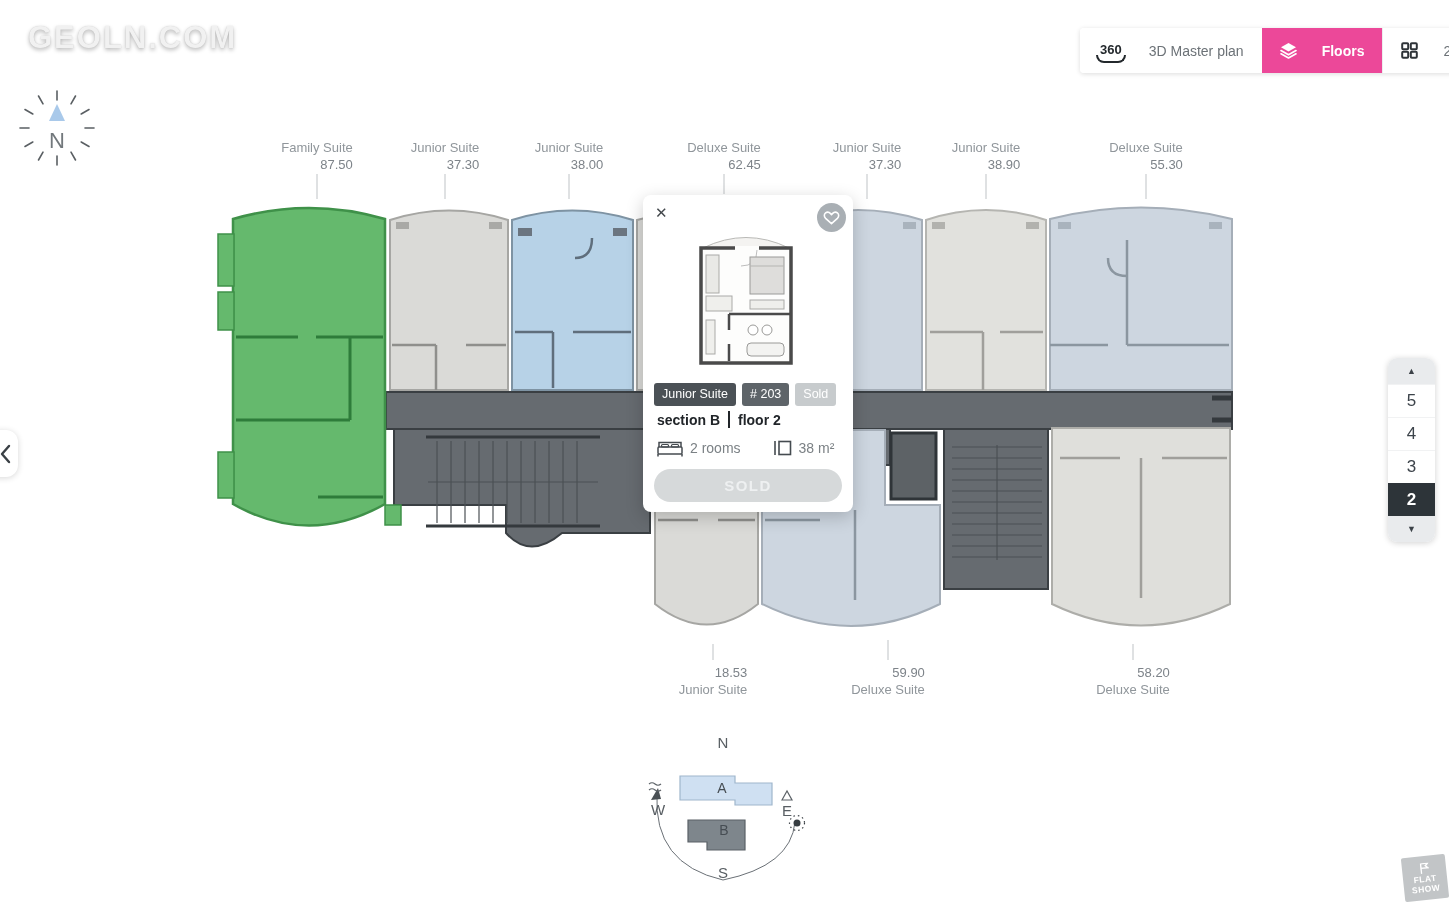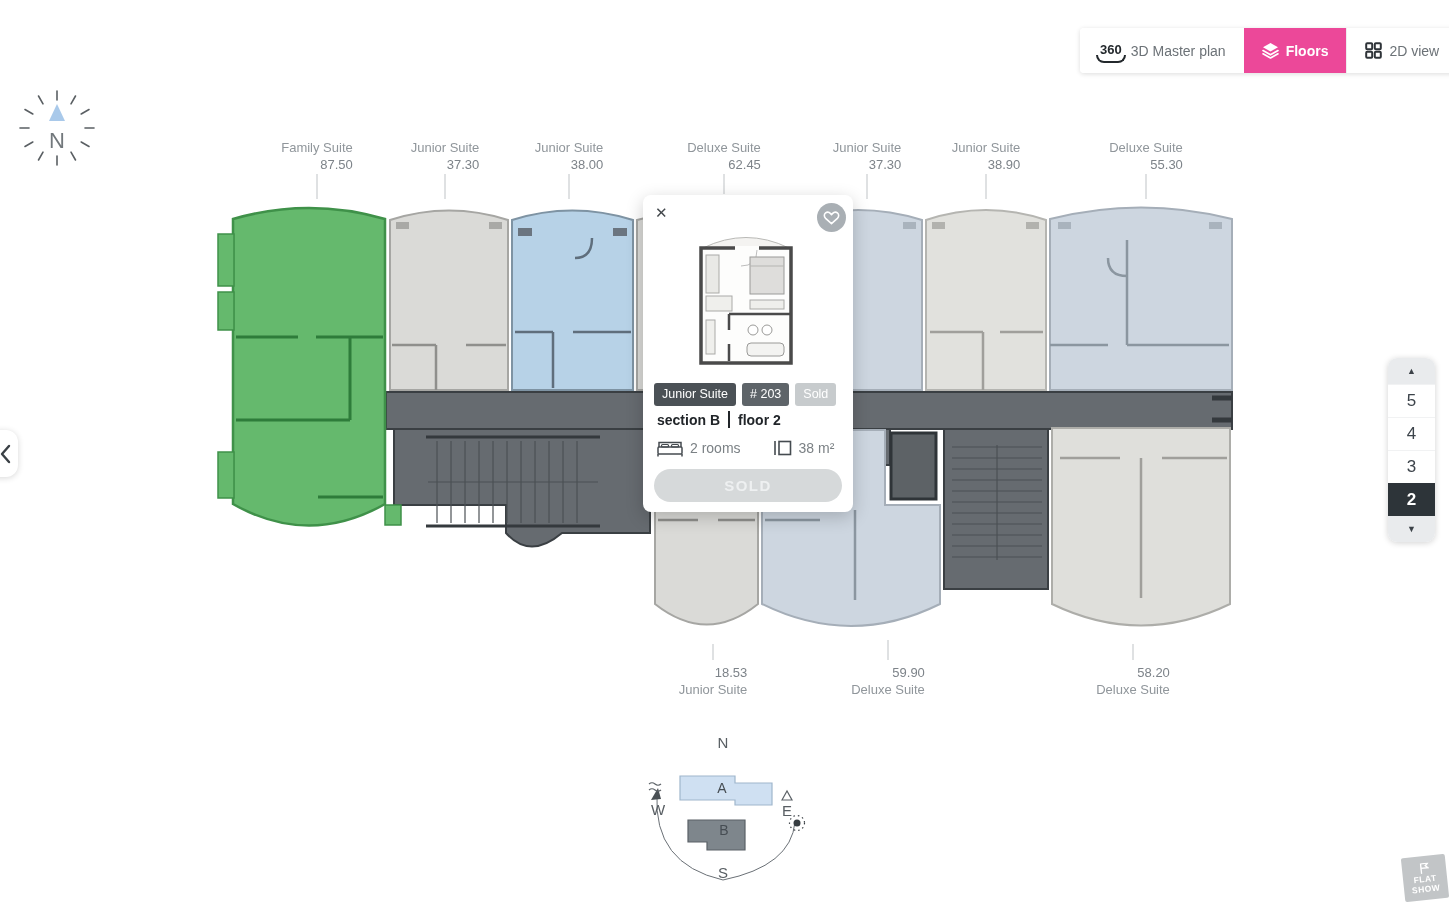--- a/index.html
+++ b/index.html
@@ -7,21 +7,21 @@
   #app { position:relative; width:1449px; height:903px; background:#fff; }
   .abs { position:absolute; }
 
   
   .logo { left:28px; top:20px; font-size:31px; font-weight:700; letter-spacing:2px;
           color:#f1f1f1; text-shadow:0 2px 4px rgba(0,0,0,.28), 0 0 1px rgba(0,0,0,.18); }
 
   
   .toolbar { left:1080px; top:28px; height:45px; display:flex; background:#fff;
              border-radius:4px; box-shadow:0 1px 5px rgba(0,0,0,.14); overflow:hidden; }
-  .tb { display:flex; align-items:center; gap:7px; border:none; background:#fff;
+  .tb { display:flex; align-items:center; gap:25px; border:none; background:#fff;
         padding:0 18px; font-family:inherit; font-size:14px; color:#6c7277; cursor:pointer; white-space:nowrap; }
   .tb + .tb { border-left:1px solid #eceeef; }
   .tb.active { background:#ec4899; color:#fff; font-weight:700; border-left:none; }
   .badge360 { position:relative; font-weight:800; font-size:13px; color:#23282c; padding:0 2px 3px; }
   .badge360::after { content:""; position:absolute; left:-2px; right:-2px; bottom:-3px; height:6px;
                      border:2px solid #23282c; border-top:none; border-radius:0 0 8px 8px; }
 
   
   .compass { left:19px; top:90px; }
 
@@ -193,20 +193,21 @@
       <path d="M762,458 L800,458 L800,430 L885,430 L885,505 L940,505 L940,604 Q851,648 762,604 Z" fill="#cdd6e0" stroke="#a5aeb8" stroke-width="2"></path>
       <path d="M855,510 V600 M765,520 H820" stroke="#8b96a0" stroke-width="2.5" fill="none"></path>
     </g>
 
     <g>
       <path d="M1052,428 H1230 V604 Q1141,647 1052,604 Z" fill="#dfdfdb" stroke="#adada9" stroke-width="2"></path>
       <path d="M1141,458 V598 M1060,458 H1120 M1162,458 H1227 M1141,458 L1141,470" stroke="#a09f9b" stroke-width="2.5" fill="none"></path>
     </g>
   </svg>
 
+  <div class="abs logo">GEOLN.COM</div>
 
   <div class="abs toolbar" style="z-index:40">
     <button class="tb">
       <span class="badge360">360</span>
       <span>3D Master plan</span>
     </button>
     <button class="tb active">
       <svg width="17" height="17" viewBox="0 0 17 17">
         <path d="M8.5 1 L16 5.2 8.5 9.4 1 5.2 Z" fill="#fff"></path>
         <path d="M1 8.6 L8.5 12.8 16 8.6" stroke="#fff" stroke-width="1.7" fill="none" stroke-linecap="round" stroke-linejoin="round"></path>

